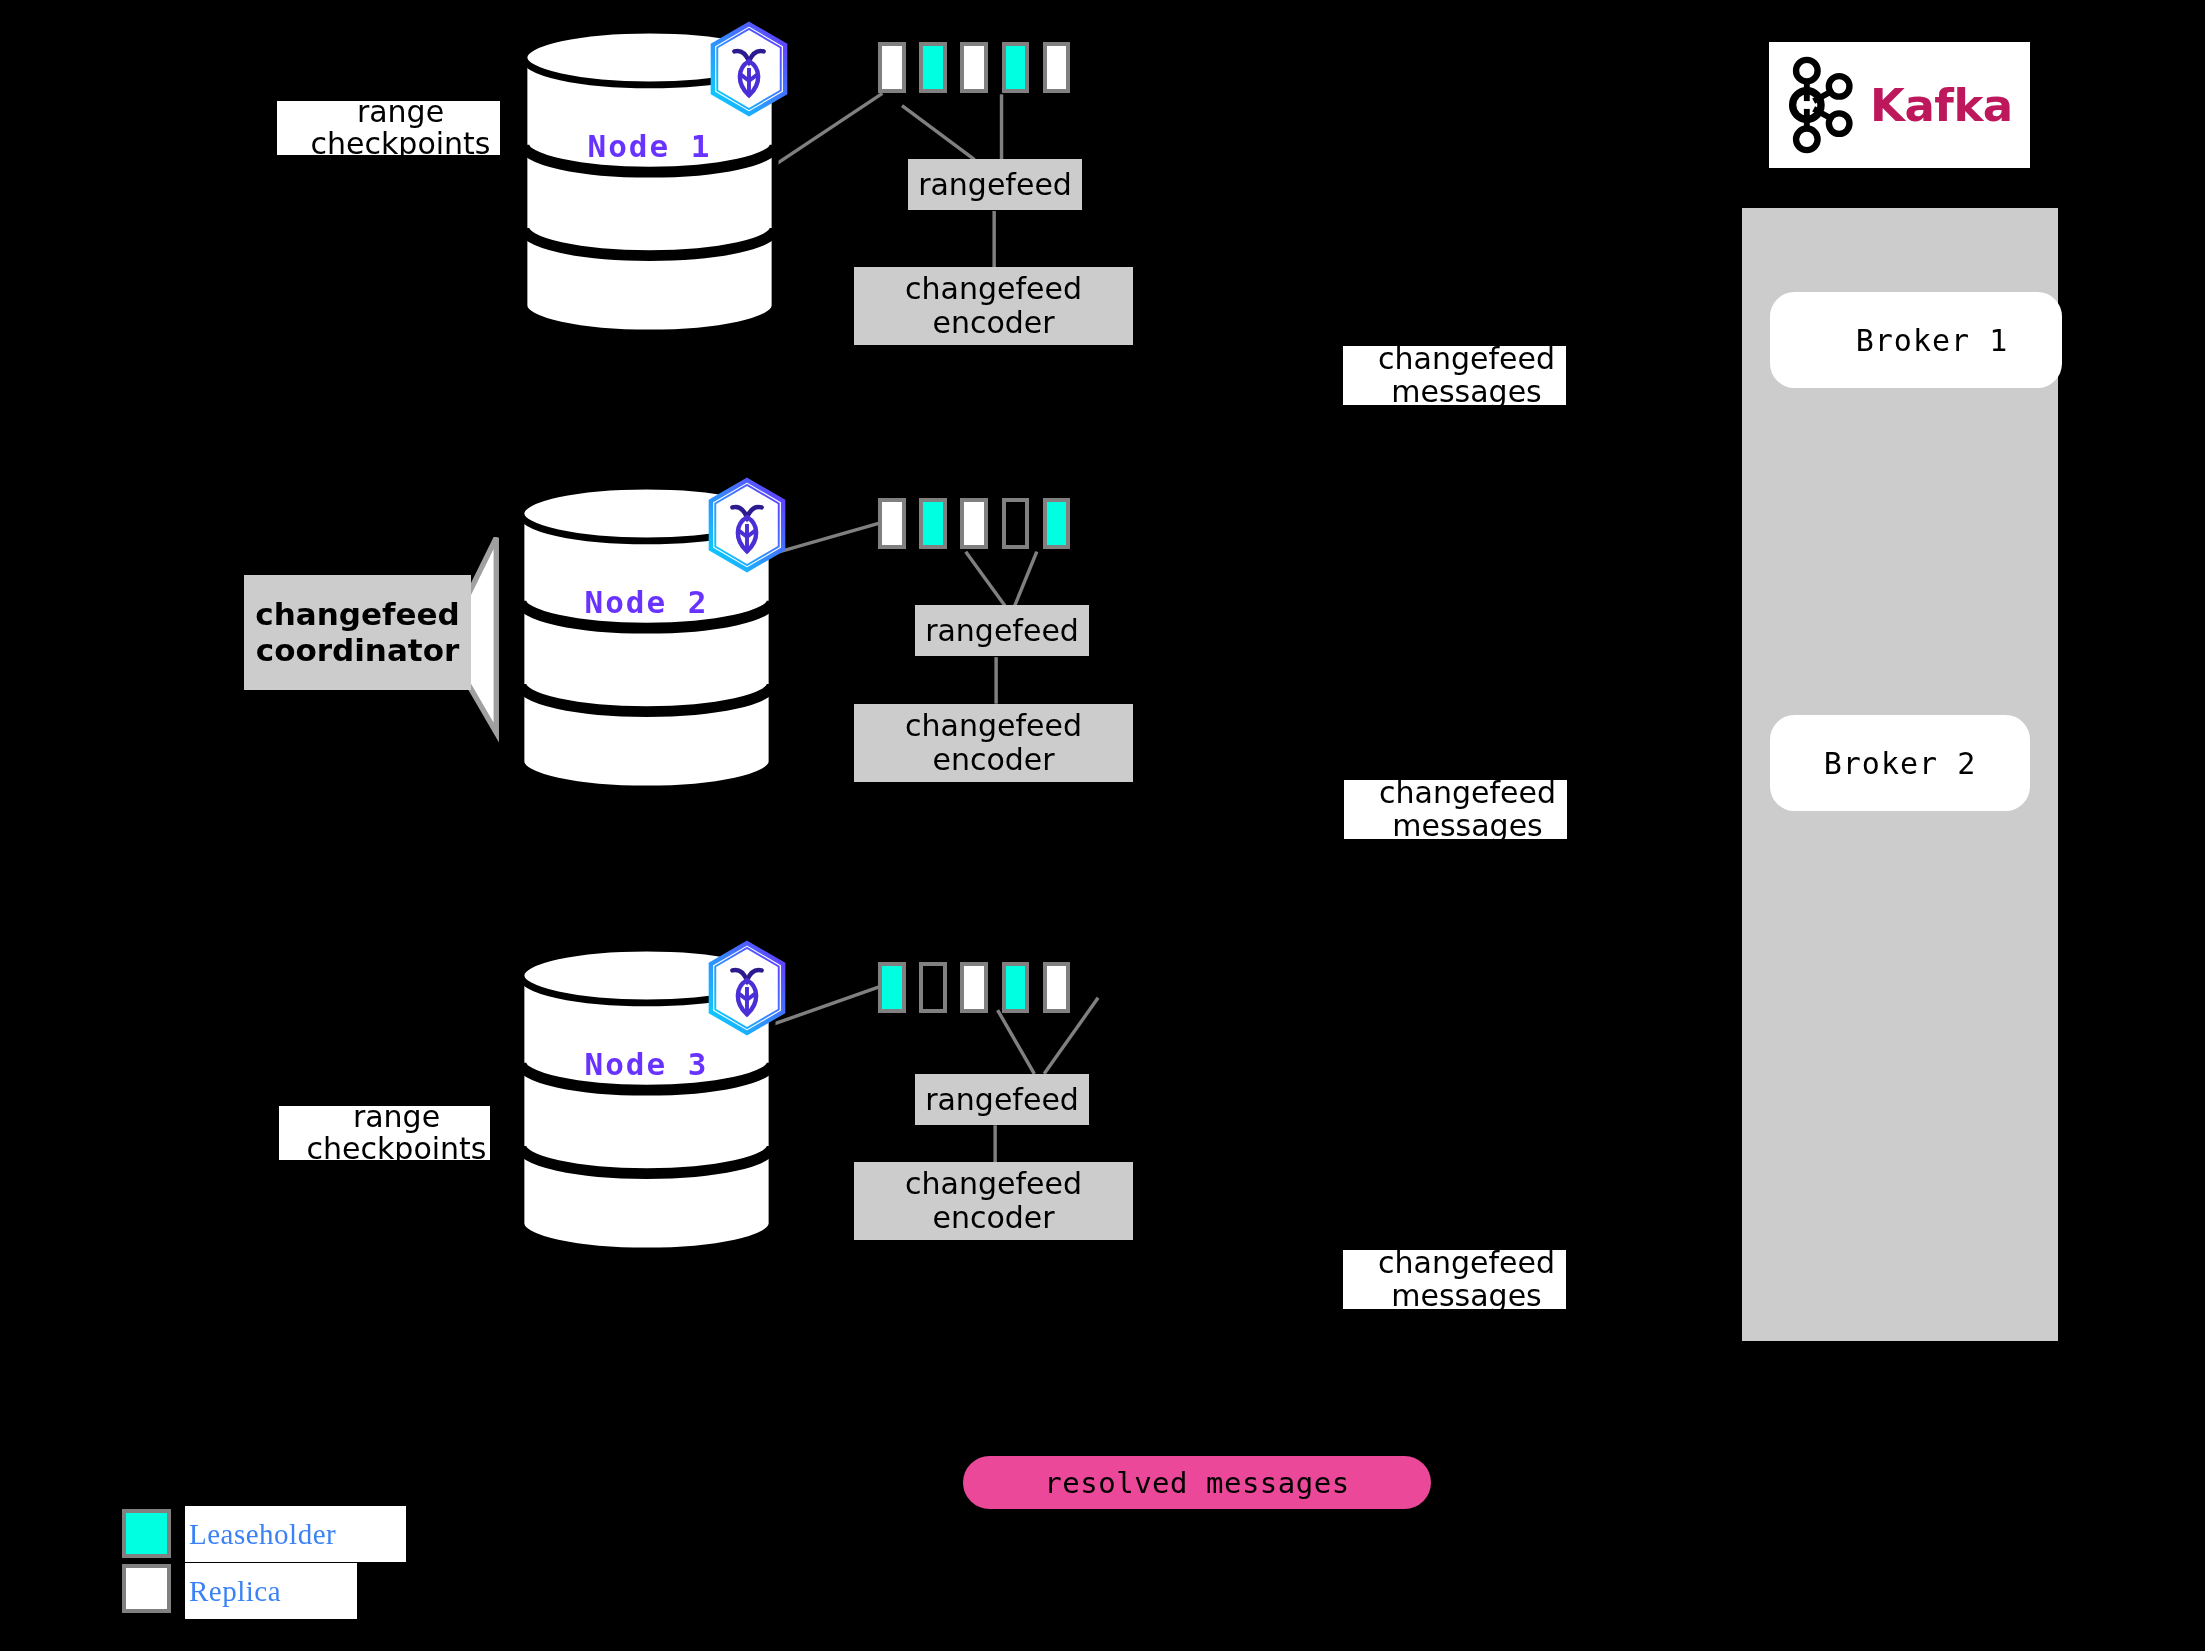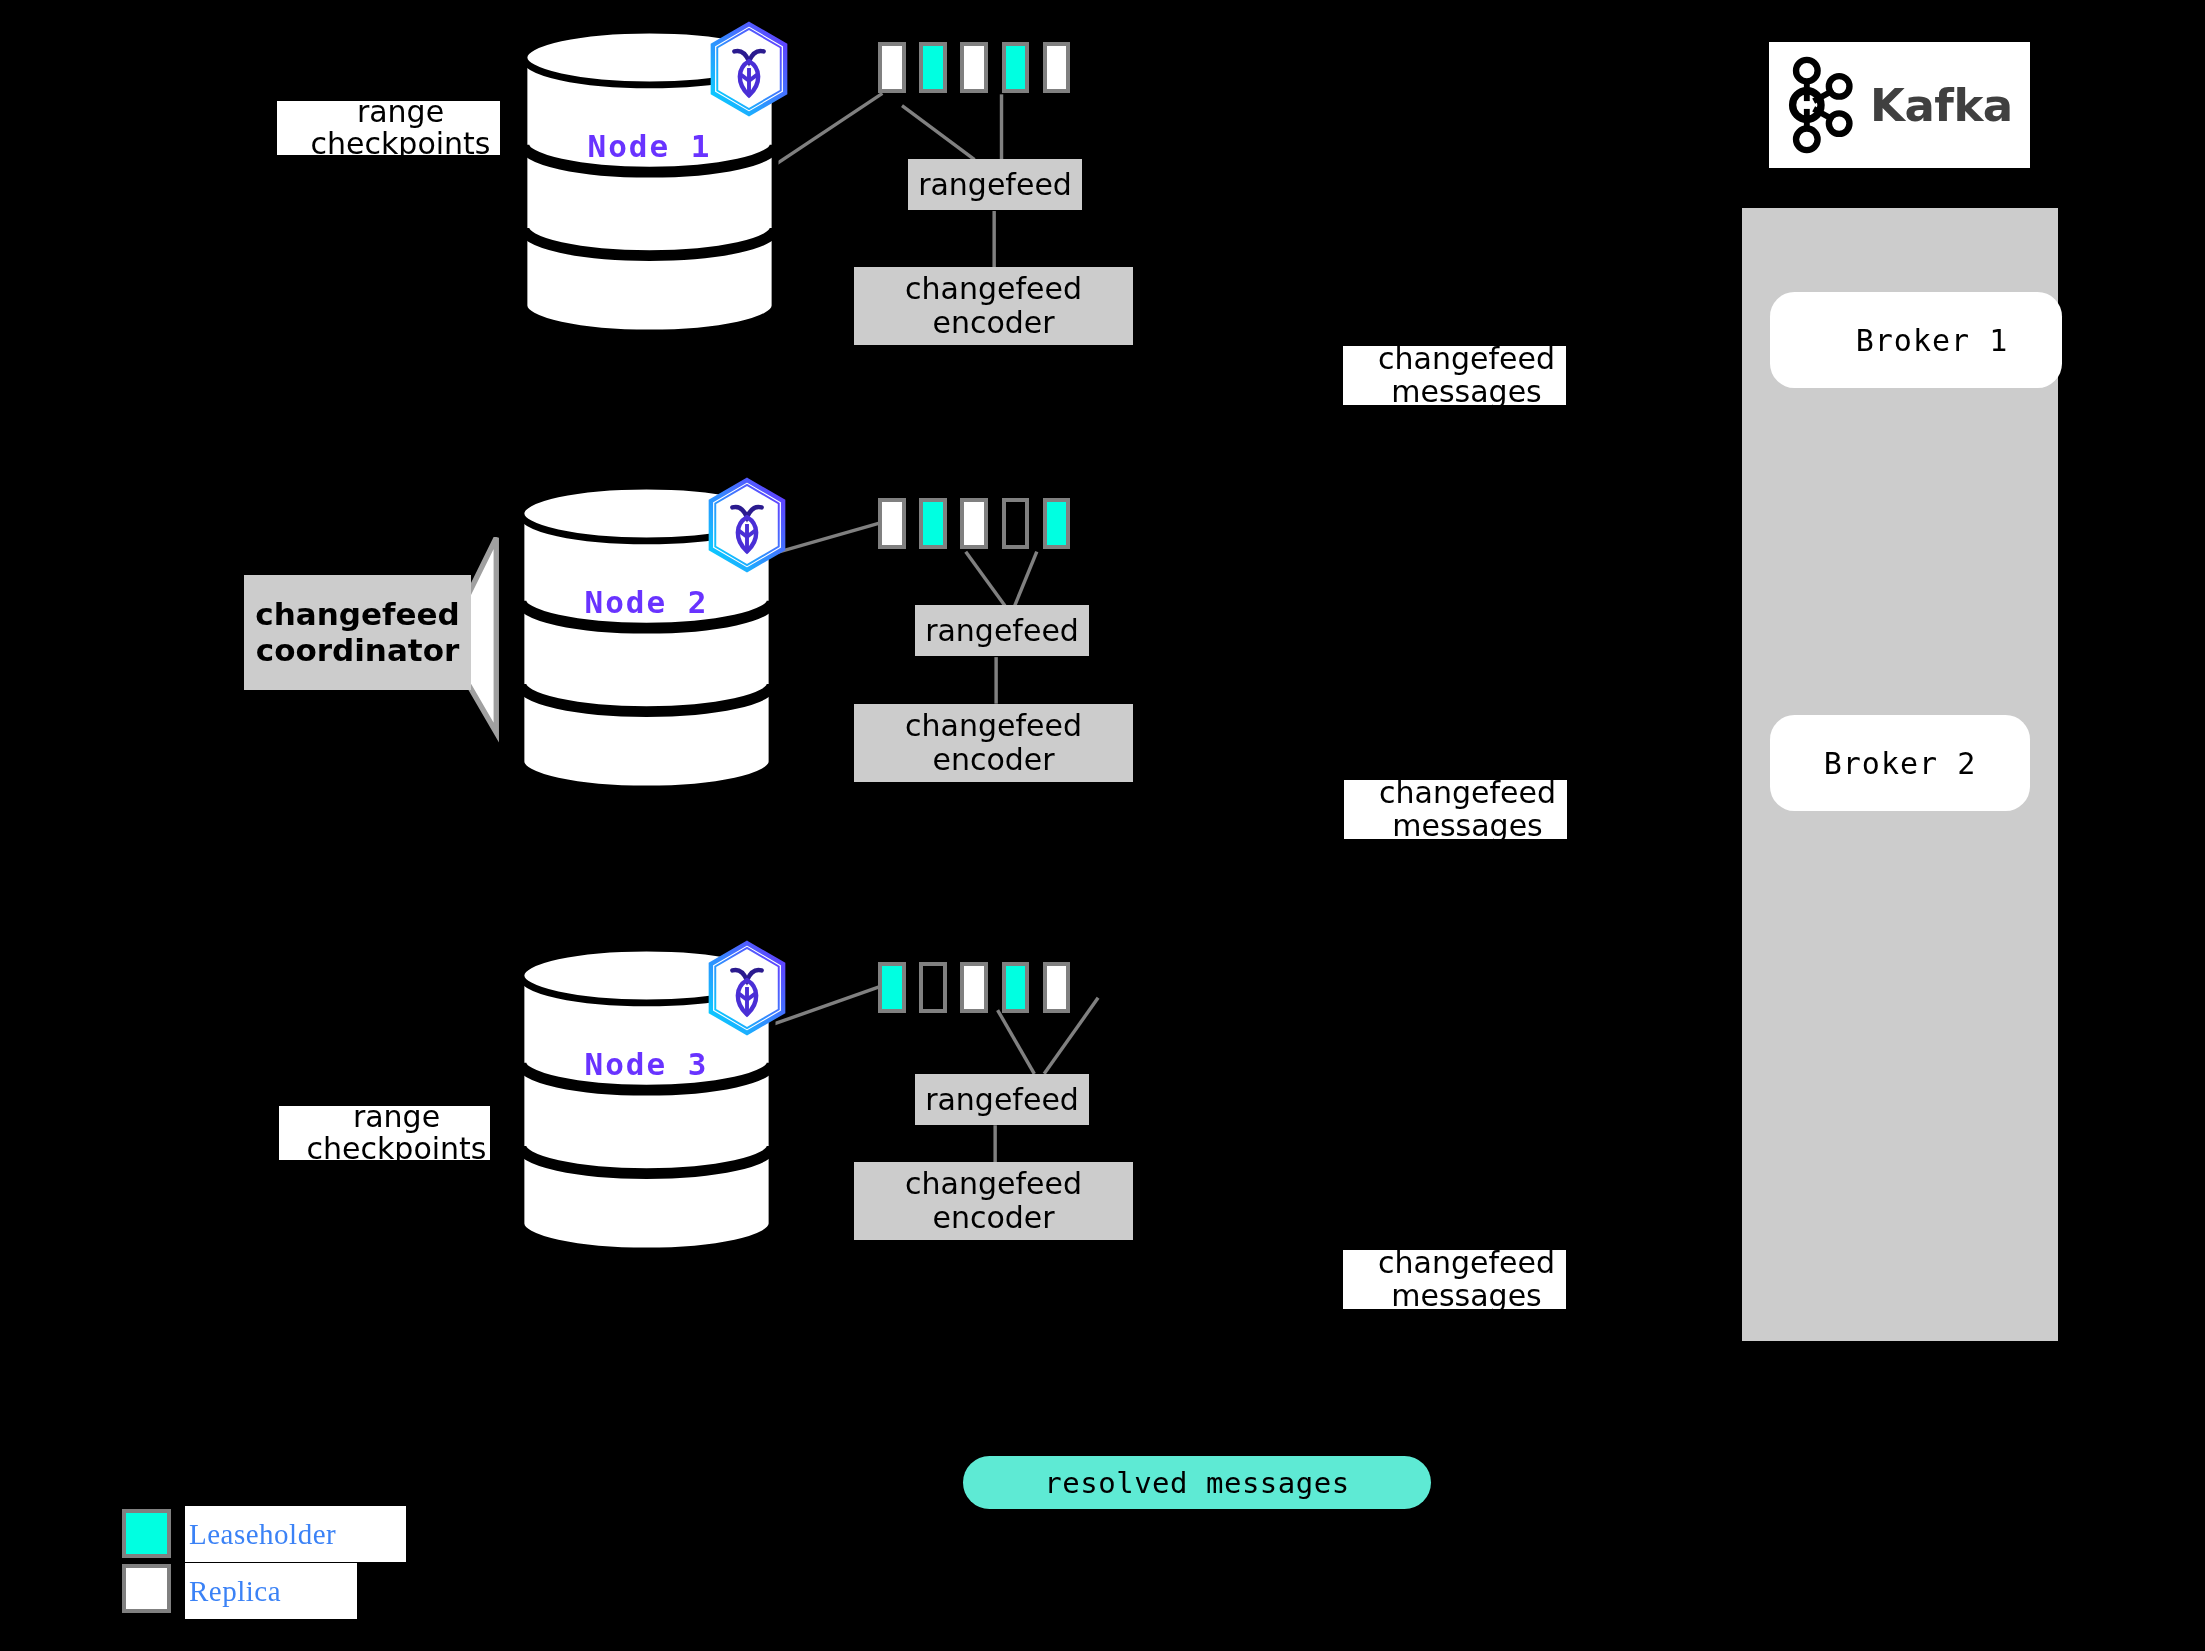--- a/index.html
+++ b/index.html
@@ -84,40 +84,40 @@
     background: #ffffff;
     display: flex;
     align-items: center;
     justify-content: center;
     gap: 10.8px;
   }
   .kafka-word {
     font-family: "DejaVu Sans", sans-serif;
     font-weight: bold;
     font-size: 45px;
-    color: #404040;
+    color: #be185d;
     letter-spacing: -0.5px;
   }
   .kafka-panel { background: #cccccc; }
   .broker {
     position: absolute;
     background: #ffffff;
     border-radius: 24.5px;
     display: flex;
     align-items: center;
     justify-content: center;
     font-family: "DejaVu Sans Mono", monospace;
     font-size: 30px;
     color: #000000;
     letter-spacing: 1px;
   }
 
   
   .pill {
-    background: #5eead4;
+    background: #ec4899;
     border-radius: 490px;
     display: flex;
     align-items: center;
     justify-content: center;
     font-family: "DejaVu Sans Mono", monospace;
     font-size: 29px;
     color: #000000;
     letter-spacing: 0.5px;
   }
 

